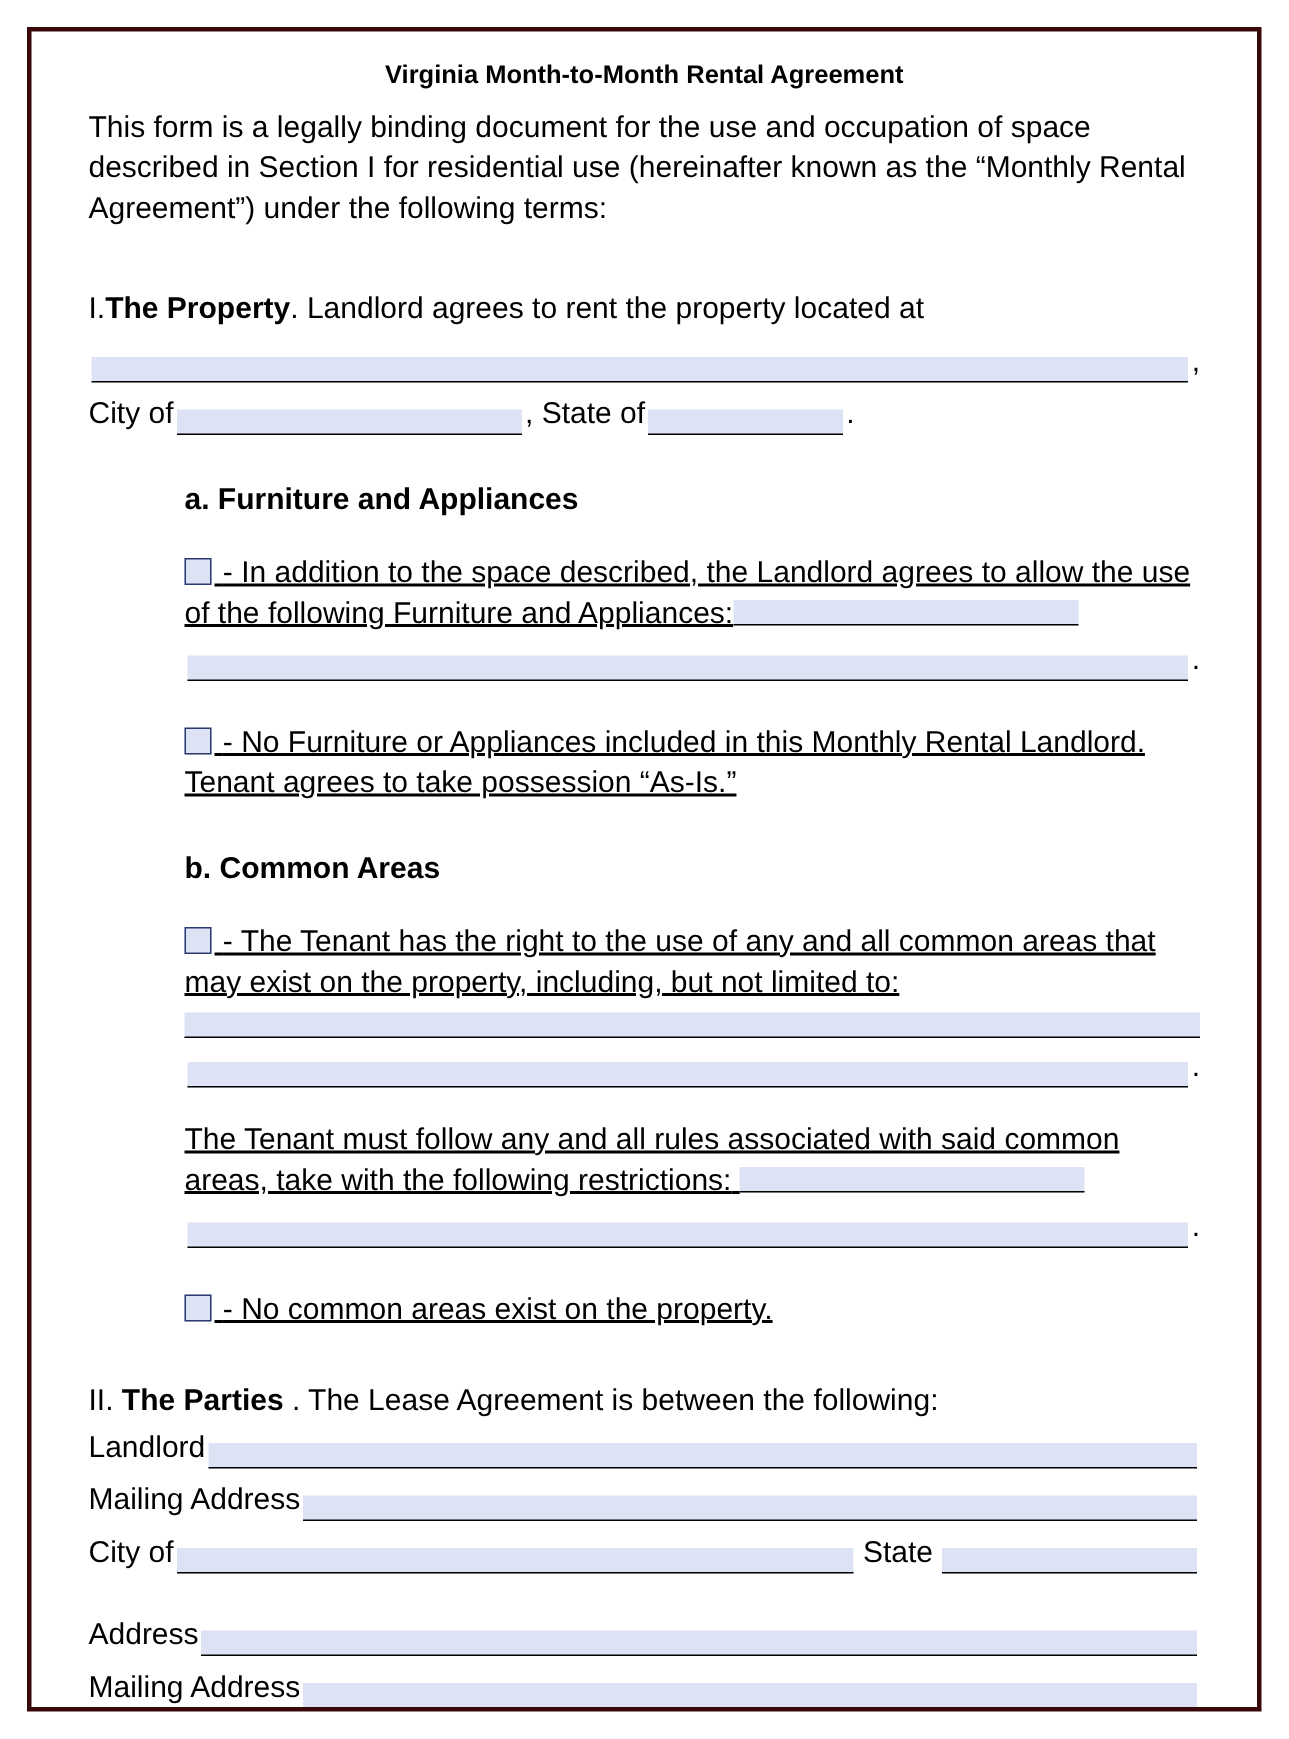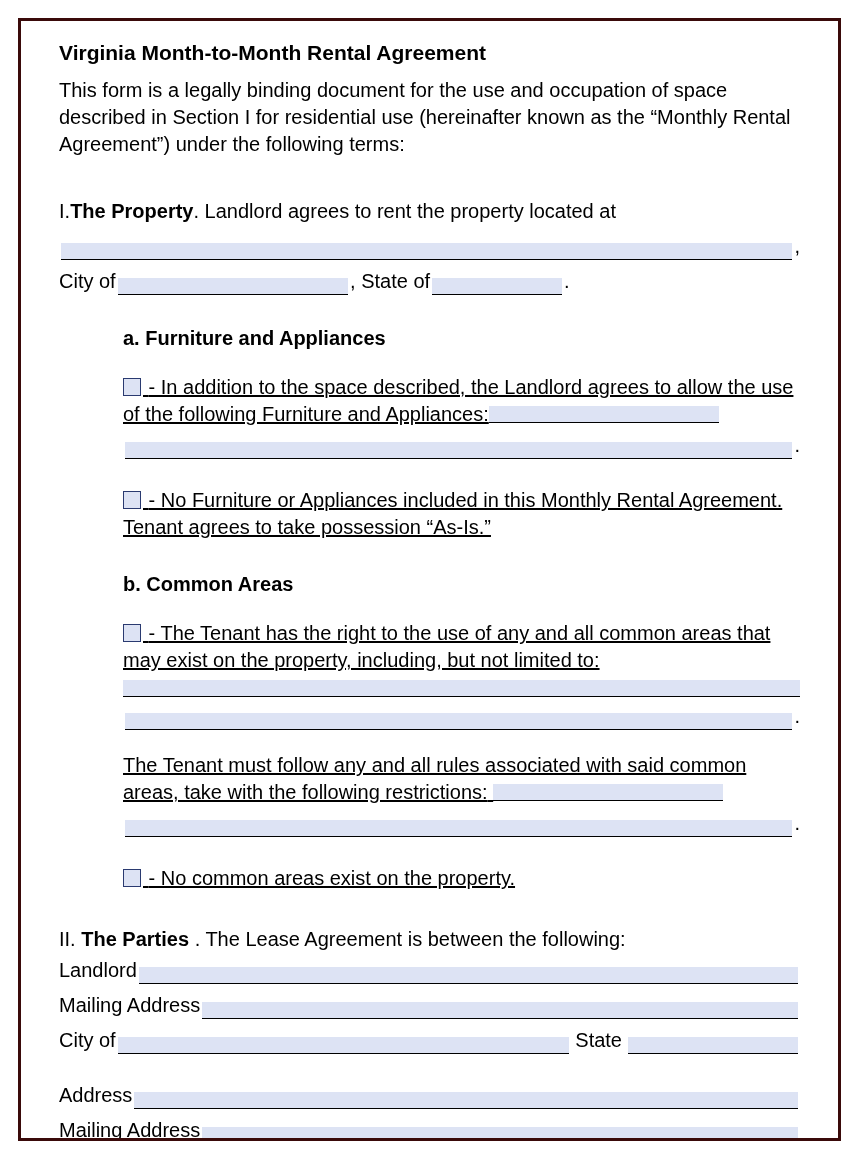--- a/index.html
+++ b/index.html
@@ -20,23 +20,23 @@
     height: 100%;
     border: 3px solid #3a0a0a;
     background: #fff;
     padding: 18px 38px 20px 38px;
     font-size: 20px;
     line-height: 1.35;
     color: #000;
     overflow: hidden;
   }
   .title {
-    text-align: left;
+    text-align: center;
     font-weight: bold;
-    font-size: 21px;
+    font-size: 17px;
     margin: 0 0 10px 0;
   }
   .intro {
     margin: 0 0 40px 0;
   }
   .sec-row {
     margin: 0 0 4px 0;
   }
   .bold { font-weight: bold; }
   .fill {
@@ -130,21 +130,21 @@
       </p>
       <div class="line-row">
         <span class="grow"></span>
         <span class="txt">.</span>
       </div>
 
       <div class="gap-sm"></div>
 
       <p class="para">
         <span class="chk"></span>
-        <span>- No Furniture or Appliances included in this Monthly Rental Agreement. Tenant agrees to take possession “As-Is.”</span>
+        <span>- No Furniture or Appliances included in this Monthly Rental Landlord. Tenant agrees to take possession “As-Is.”</span>
       </p>
 
       <p class="sub-head">b. Common Areas</p>
 
       <p class="para">
         <span class="chk"></span>
         <span>- The Tenant has the right to the use of any and all common areas that may exist on the property, including, but not limited to:</span>
       </p>
       <div class="fill-line"></div>
       <div class="line-row" style="margin-top:6px;">

